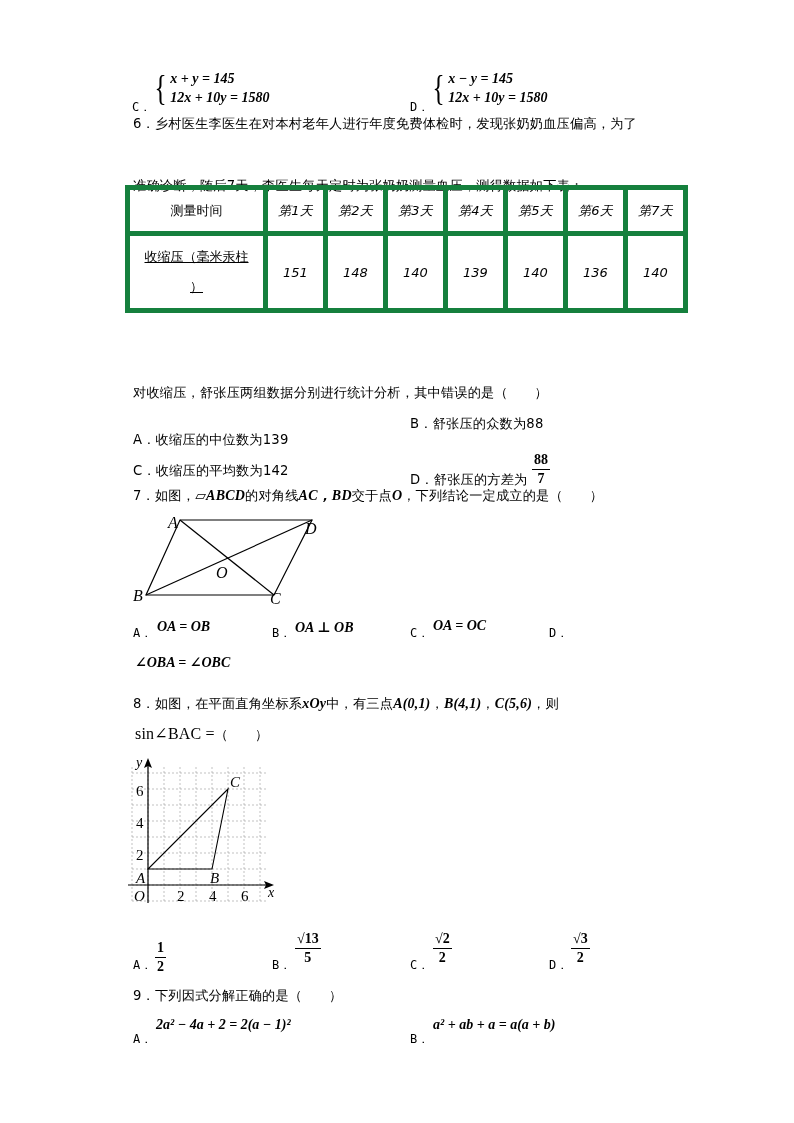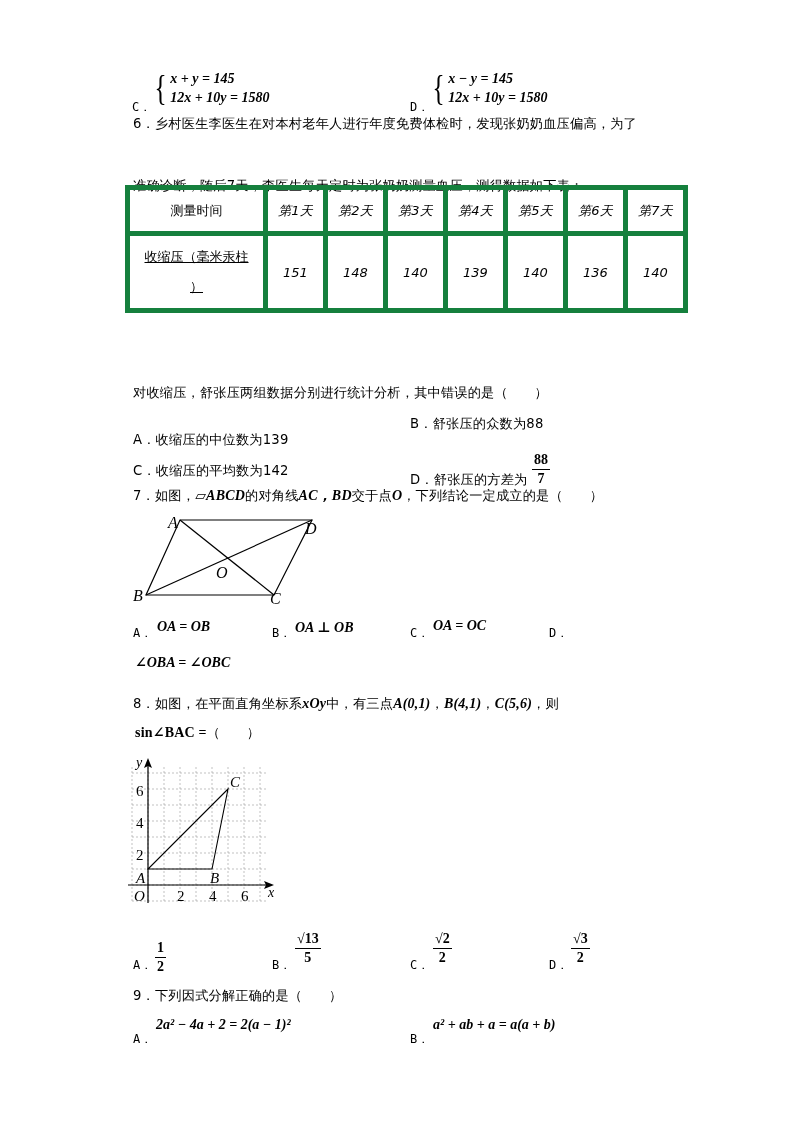--- a/index.html
+++ b/index.html
@@ -2,21 +2,21 @@
 <html><head>
 <meta charset="utf-8">
 <style>
   html, body { margin: 0; padding: 0; background: #ffffff; }
   body { width: 794px; height: 1123px; position: relative; overflow: hidden;
          font-family: "DejaVu Sans", "Liberation Sans", sans-serif; color: #000; font-size: 13px; }
   .abs { position: absolute; white-space: nowrap; }
   .txt { font-size: 13.2px; letter-spacing: 0.2px; }
   .mono { font-family: "DejaVu Sans Mono", "Liberation Mono", monospace; font-size: 12px; }
   .math { font-family: "Liberation Serif", "DejaVu Serif", serif; font-weight: bold; font-style: italic; font-size: 14px; }
-  .mathu { font-family: "Liberation Serif", "DejaVu Serif", serif; font-weight: bold; font-size: 14px; }
+  .mathu { font-family: "Liberation Serif", "DejaVu Serif", serif; font-weight: normal; font-size: 16px; }
   .brace-sys { display: flex; align-items: center; }
   .brace { font-family: "Liberation Serif", serif; font-size: 36px; line-height: 36px; transform: scaleX(0.7); margin-right: 1px; }
   .sys-lines { display: flex; flex-direction: column; line-height: 19px; }
   .frac { display: inline-flex; flex-direction: column; align-items: center; vertical-align: middle;
           font-family: "Liberation Serif", serif; font-weight: bold; font-size: 14px; line-height: 16px; }
   .frac .num { padding: 0 2px 1px 2px; border-bottom: 1.2px solid #000; }
   .frac .den { padding-top: 1px; }
   table.bp { position: absolute; left: 125px; top: 185px; border-collapse: collapse; }
   table.bp td { border: 5px solid #15803d; text-align: center; font-size: 13px; padding: 0; }
   table.bp td.hdr { width: 133px; }

